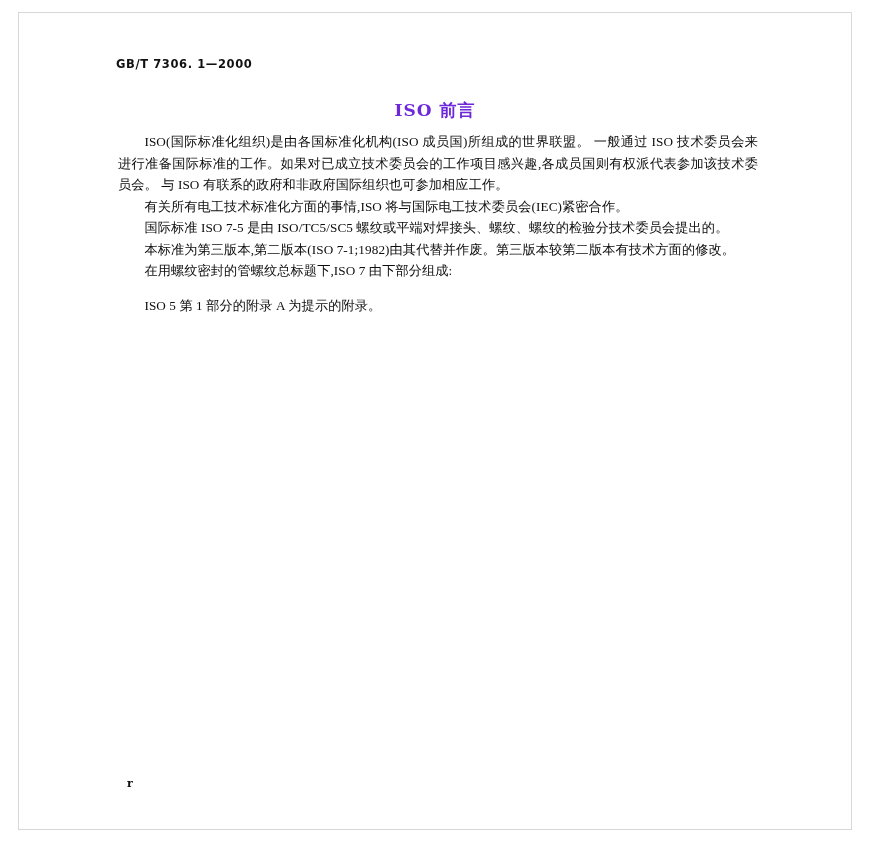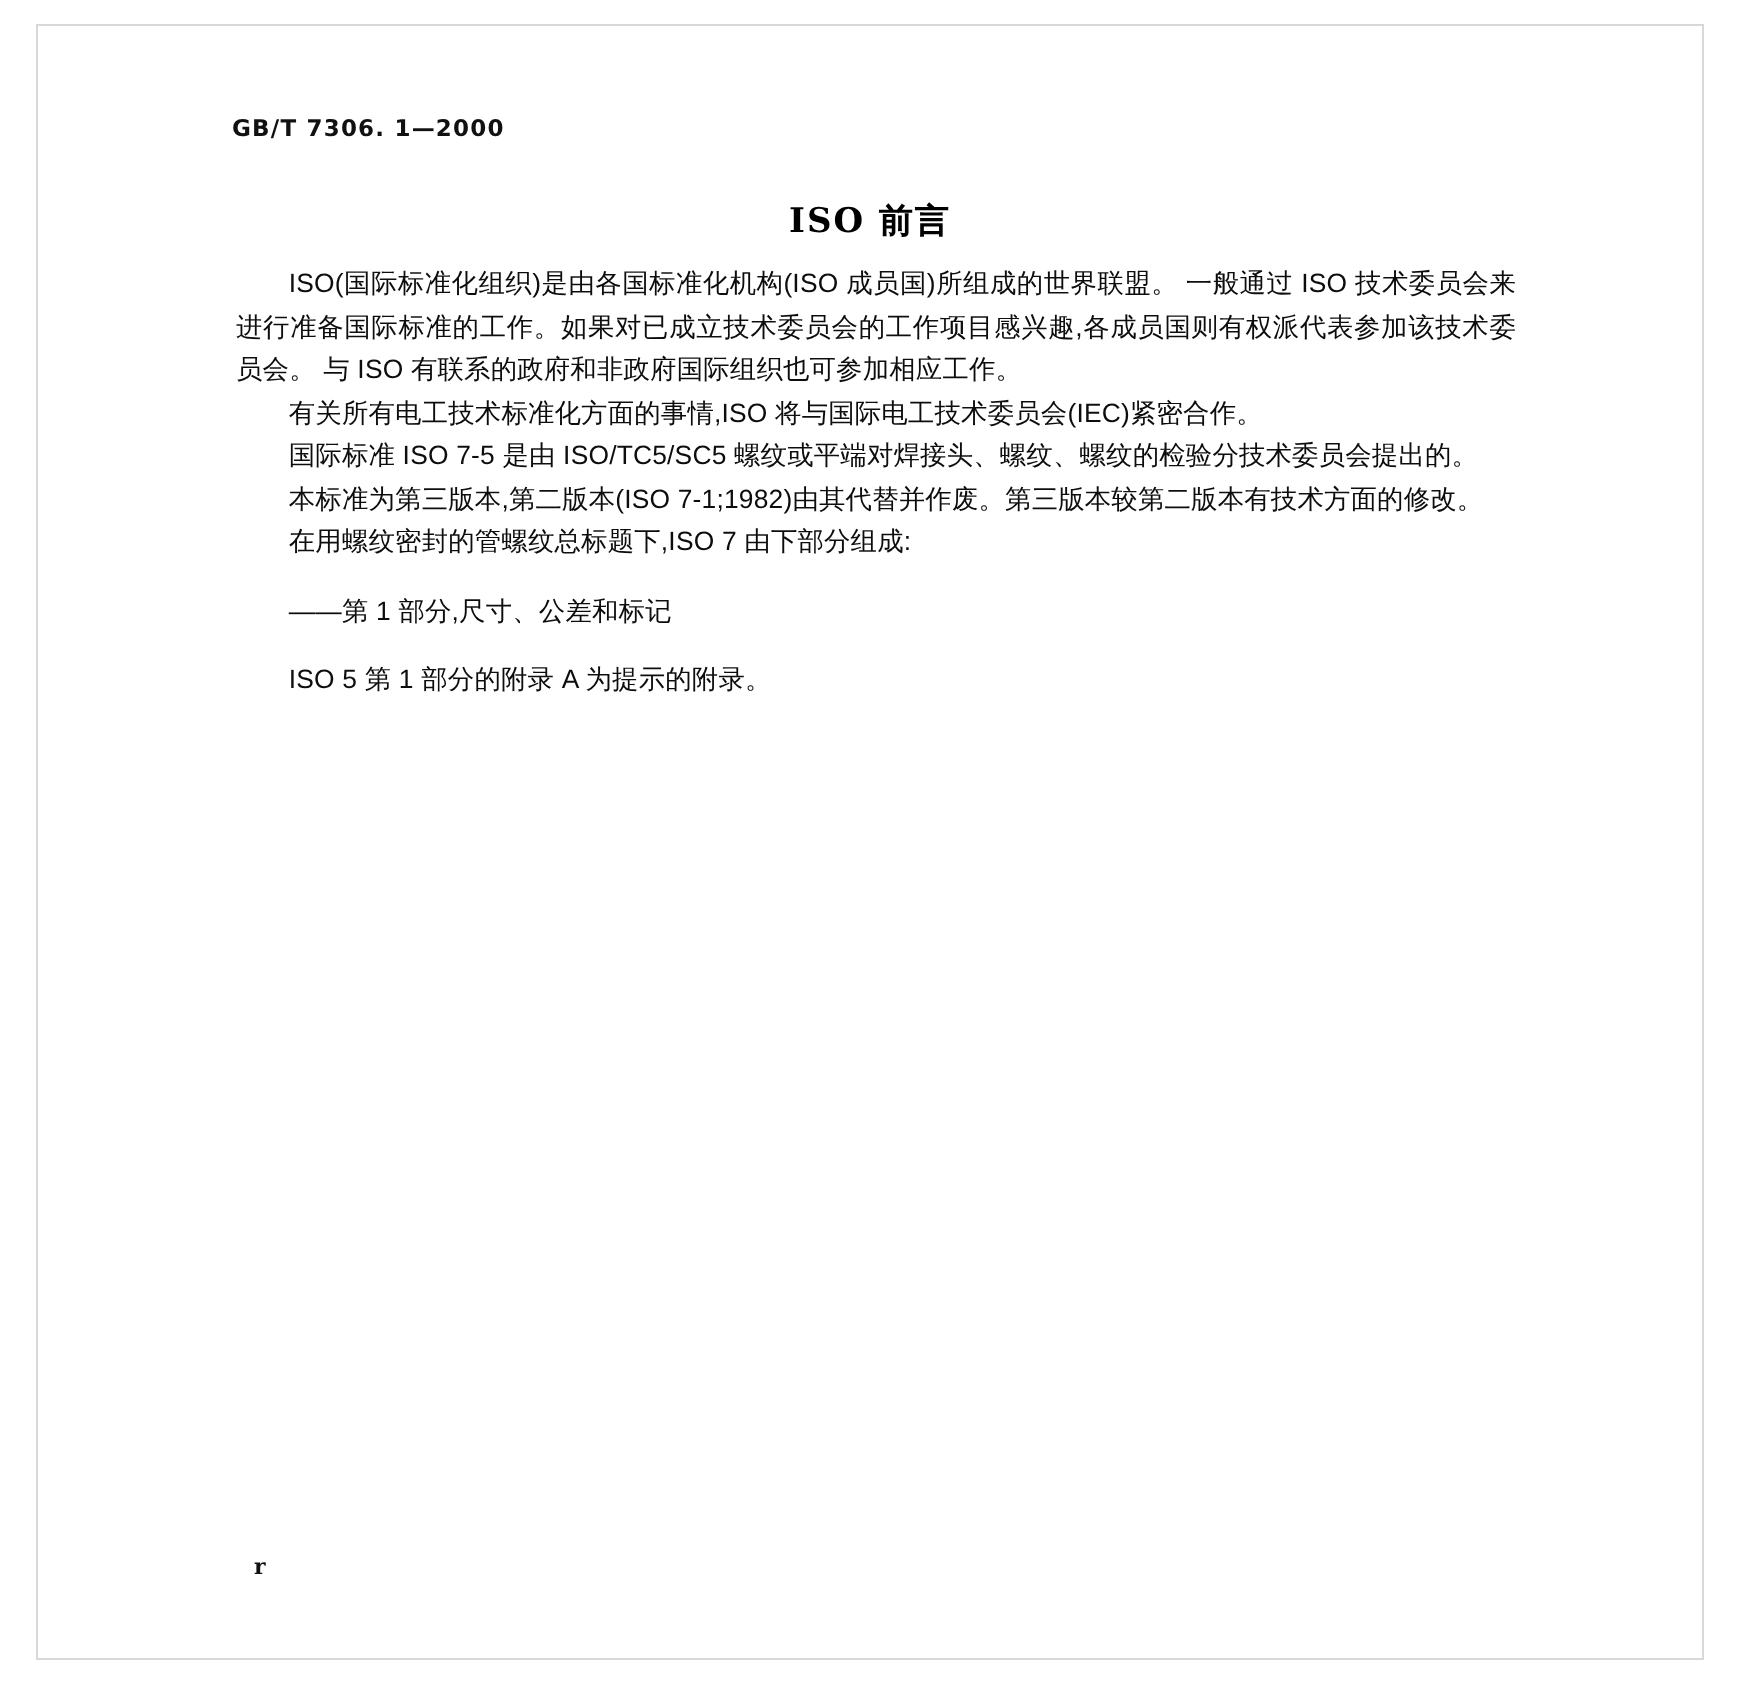--- a/index.html
+++ b/index.html
@@ -47,32 +47,32 @@
   .doc-title {
     position: absolute;
     left: 0;
     top: 99px;
     width: 870px;
     text-align: center;
     font-family: "DejaVu Serif", "Liberation Serif", serif;
     font-size: 17px;
     font-weight: bold;
     letter-spacing: 1px;
-    color: #000000;
+    color: #6d28d9;
   }
   .body-text {
     position: absolute;
     left: 118px;
     top: 131px;
     width: 640px;
     font-size: 13.2px;
     line-height: 21.5px;
     color: #0d0d0d;
     text-align: justify;
-    font-family: Liberation Sans, sans-serif;
+    font-family: Liberation Serif, serif;
   }
   .para {
     margin: 0 0 0 0;
     text-indent: 2em;
     letter-spacing: 0.1px;
   }
   .list-item {
     text-indent: 2em;
     letter-spacing: 0.1px;
   }
@@ -95,18 +95,17 @@
   <div class="header-code">GB/T  7306. 1—2000</div>
 
   <div class="doc-title">ISO 前言</div>
 
   <div class="body-text">
     <p class="para">ISO(国际标准化组织)是由各国标准化机构(ISO 成员国)所组成的世界联盟。 一般通过 ISO 技术委员会来进行准备国际标准的工作。如果对已成立技术委员会的工作项目感兴趣,各成员国则有权派代表参加该技术委员会。 与 ISO 有联系的政府和非政府国际组织也可参加相应工作。</p>
     <p class="para">有关所有电工技术标准化方面的事情,ISO 将与国际电工技术委员会(IEC)紧密合作。</p>
     <p class="para">国际标准 ISO 7-5 是由 ISO/TC5/SC5 螺纹或平端对焊接头、螺纹、螺纹的检验分技术委员会提出的。</p>
     <p class="para">本标准为第三版本,第二版本(ISO 7-1;1982)由其代替并作废。第三版本较第二版本有技术方面的修改。</p>
     <p class="para">在用螺纹密封的管螺纹总标题下,ISO 7 由下部分组成:</p>
-    <p class="list-item">——第 1 部分,尺寸、公差和标记</p>
     <p class="list-item">ISO 5 第 1 部分的附录 A 为提示的附录。</p>
   </div>
 
   <div class="footer-mark">r</div>
 </div>
 
 </body></html>

